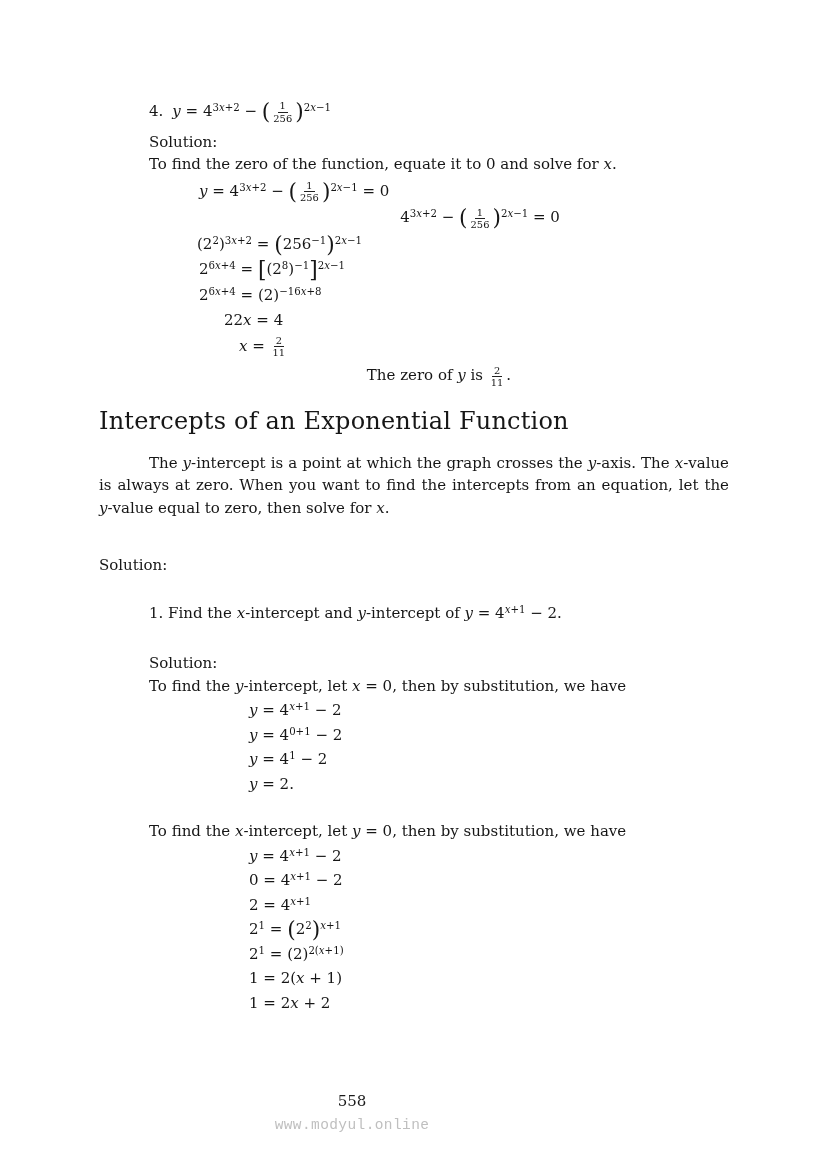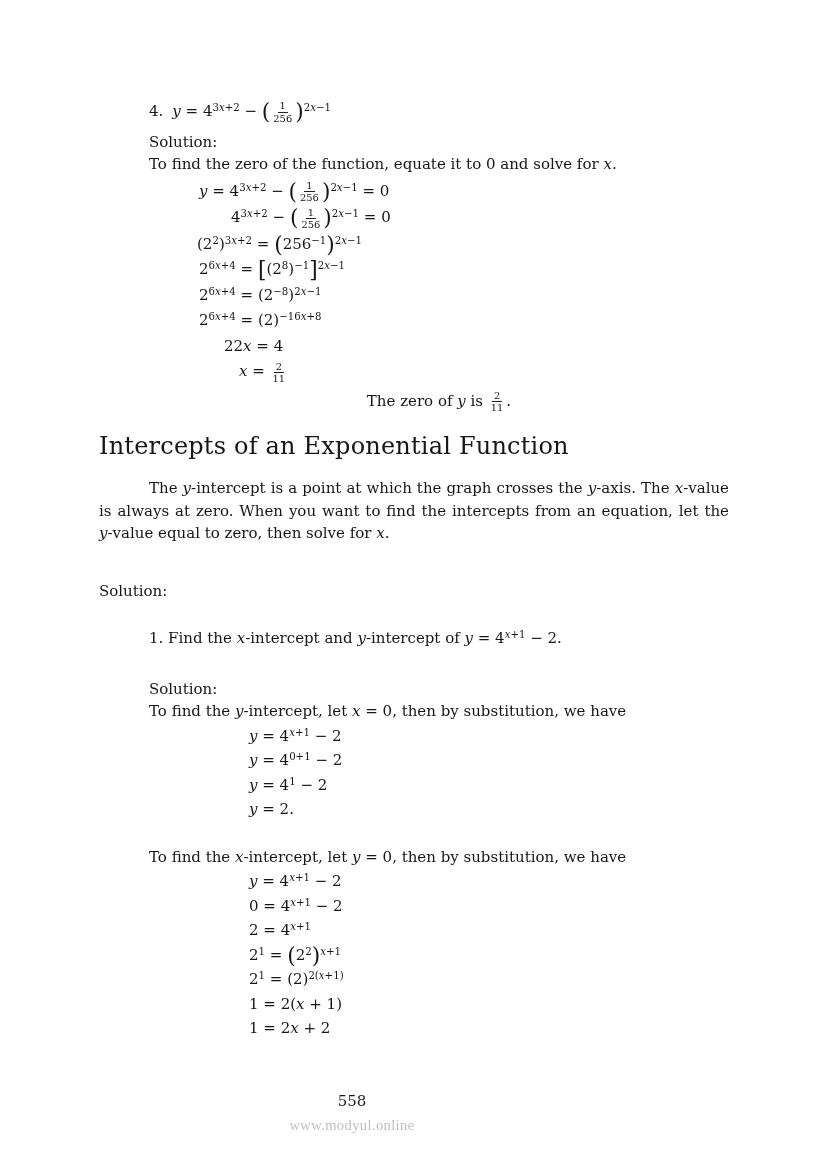--- a/index.html
+++ b/index.html
@@ -25,21 +25,21 @@
   .frac .n { border-bottom:1px solid #222; padding:0 2px; }
   .frac span { padding:0 2px; }
   .bp { font-size:1.45em; line-height:0; vertical-align:-0.12em; }
 
   .ind1 { margin-left:50px; }
 
   .p4-statement { margin-left:50px; display:flex; gap:9px; align-items:flex-start; margin-bottom:7px; }
   .p4-steps { margin-top:4px; margin-bottom:6px; }
   .eq { margin:3px 0; }
   .s1 { margin-left:100px; }
-  .s2 { margin-left:132px; }
+  .s2 { margin-left:132px;text-align:center; }
   .s3 { margin-left:98px; }
   .s4, .s5, .s6 { margin-left:100px; }
   .s7 { margin-left:103px; }
   .s8 { margin-left:125px; }
   .s9 { margin-left:140px; }
   .p4-conclusion { margin-left:50px; margin-top:5px;text-align:center; }
 
   .section-heading { margin-top:15px; font-size:24px; font-weight:normal; letter-spacing:0.2px; }
   .section-intro { margin-top:13px; text-align:justify; text-indent:50px; }
   .examples-label { margin-top:35px; }
@@ -48,21 +48,21 @@
   .ex1-sol-label { margin-top:28px; margin-left:50px; }
   .int-intro { margin-left:50px; }
   .ystep, .xstep { margin:2px 0 2px 150px; }
   .y-conclusion { margin-left:100px; margin-top:2px; }
   .x-block { margin-top:25px; }
 
   .footer { position:absolute; top:1092px; left:0; width:704px; text-align:center; }
   .page-number { font-size:15px; color:#1a1a1a; }
   .watermark {
     margin-top:7px; font-size:14.5px; letter-spacing:0.4px;
-    color:#bfbfbf; font-family:Liberation Serif, serif;
+    color:#bfbfbf; font-family:Liberation Mono, monospace;
   }
 </style>
 </head>
 <body>
 
 <div class="page">
   <div class="content">
 
     <div>
       <div class="p4-statement">
@@ -78,21 +78,20 @@
         <div class="eq s1"><i>y</i> = 4<sup>3<i>x</i>+2</sup> − <span class="bp">(</span><span class="frac">
               <span class="n">1</span>
               <span>256</span>
             </span><span class="bp">)</span><sup>2<i>x</i>−1</sup> = 0</div>
         <div class="eq s2">4<sup>3<i>x</i>+2</sup> − <span class="bp">(</span><span class="frac">
               <span class="n">1</span>
               <span>256</span>
             </span><span class="bp">)</span><sup>2<i>x</i>−1</sup> = 0</div>
         <div class="eq s3">(2<sup>2</sup>)<sup>3<i>x</i>+2</sup> = <span class="bp">(</span>256<sup>−1</sup><span class="bp">)</span><sup>2<i>x</i>−1</sup></div>
         <div class="eq s4">2<sup>6<i>x</i>+4</sup> = <span class="bp">[</span>(2<sup>8</sup>)<sup>−1</sup><span class="bp">]</span><sup>2<i>x</i>−1</sup></div>
-        <div class="eq s5">2<sup>6<i>x</i>+4</sup> = (2<sup>−8</sup>)<sup>2<i>x</i>−1</sup></div>
         <div class="eq s6">2<sup>6<i>x</i>+4</sup> = (2)<sup>−16<i>x</i>+8</sup></div>
         <div class="eq s8">22<i>x</i> = 4</div>
         <div class="eq s9"><i>x</i> = <span class="frac">
               <span class="n">2</span>
               <span>11</span>
             </span></div>
       </div>
       <p class="p4-conclusion">The zero of <i>y</i> is <span class="frac">
             <span class="n">2</span>
             <span>11</span>

